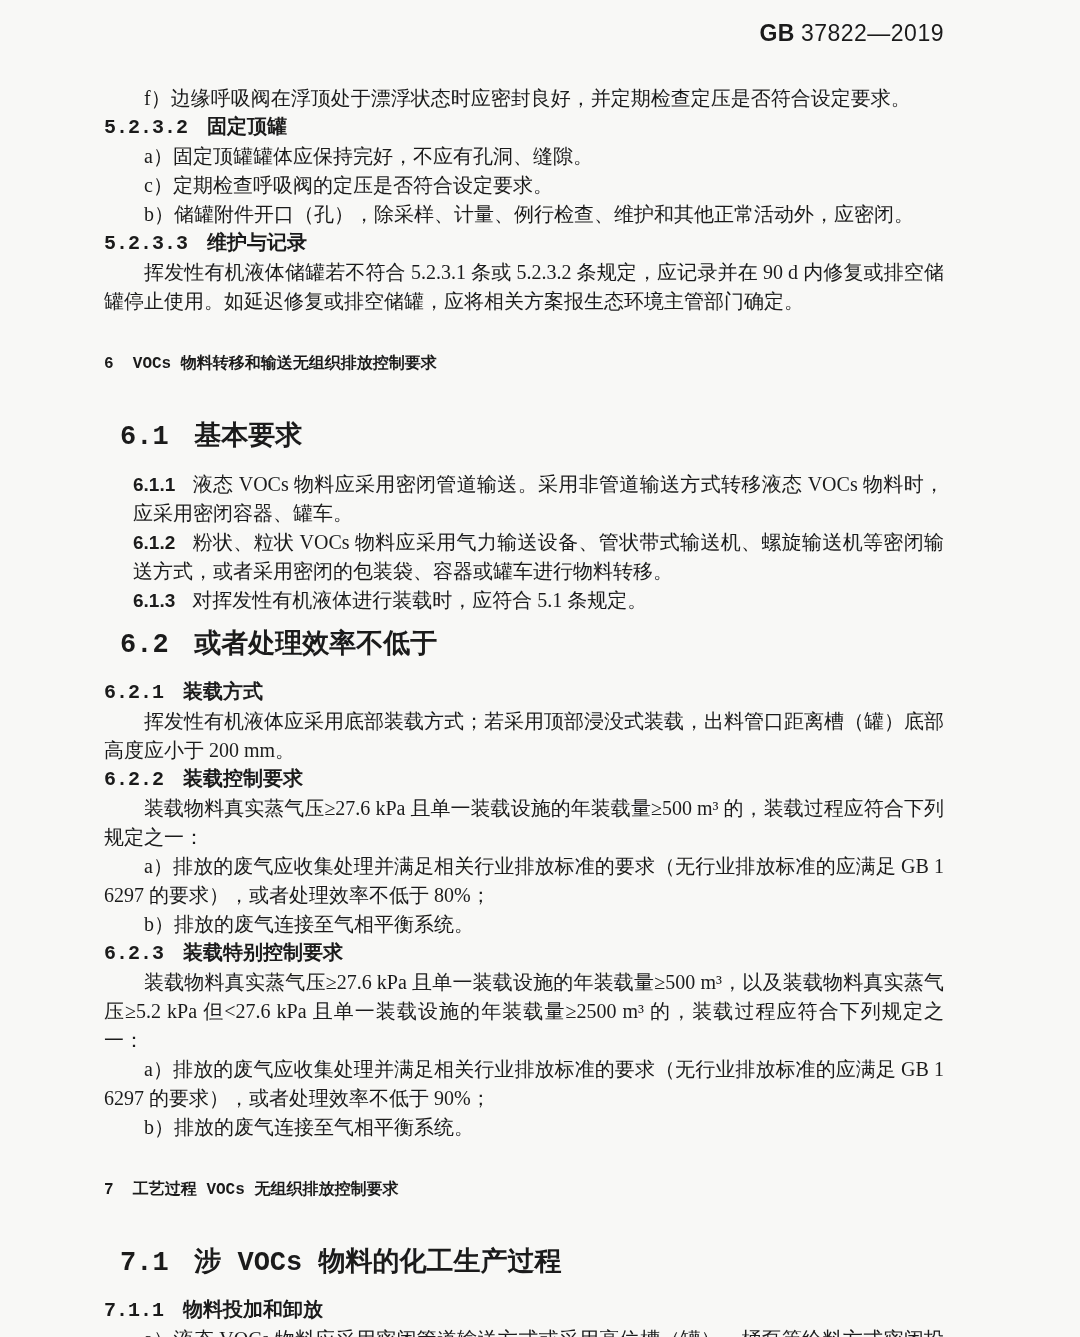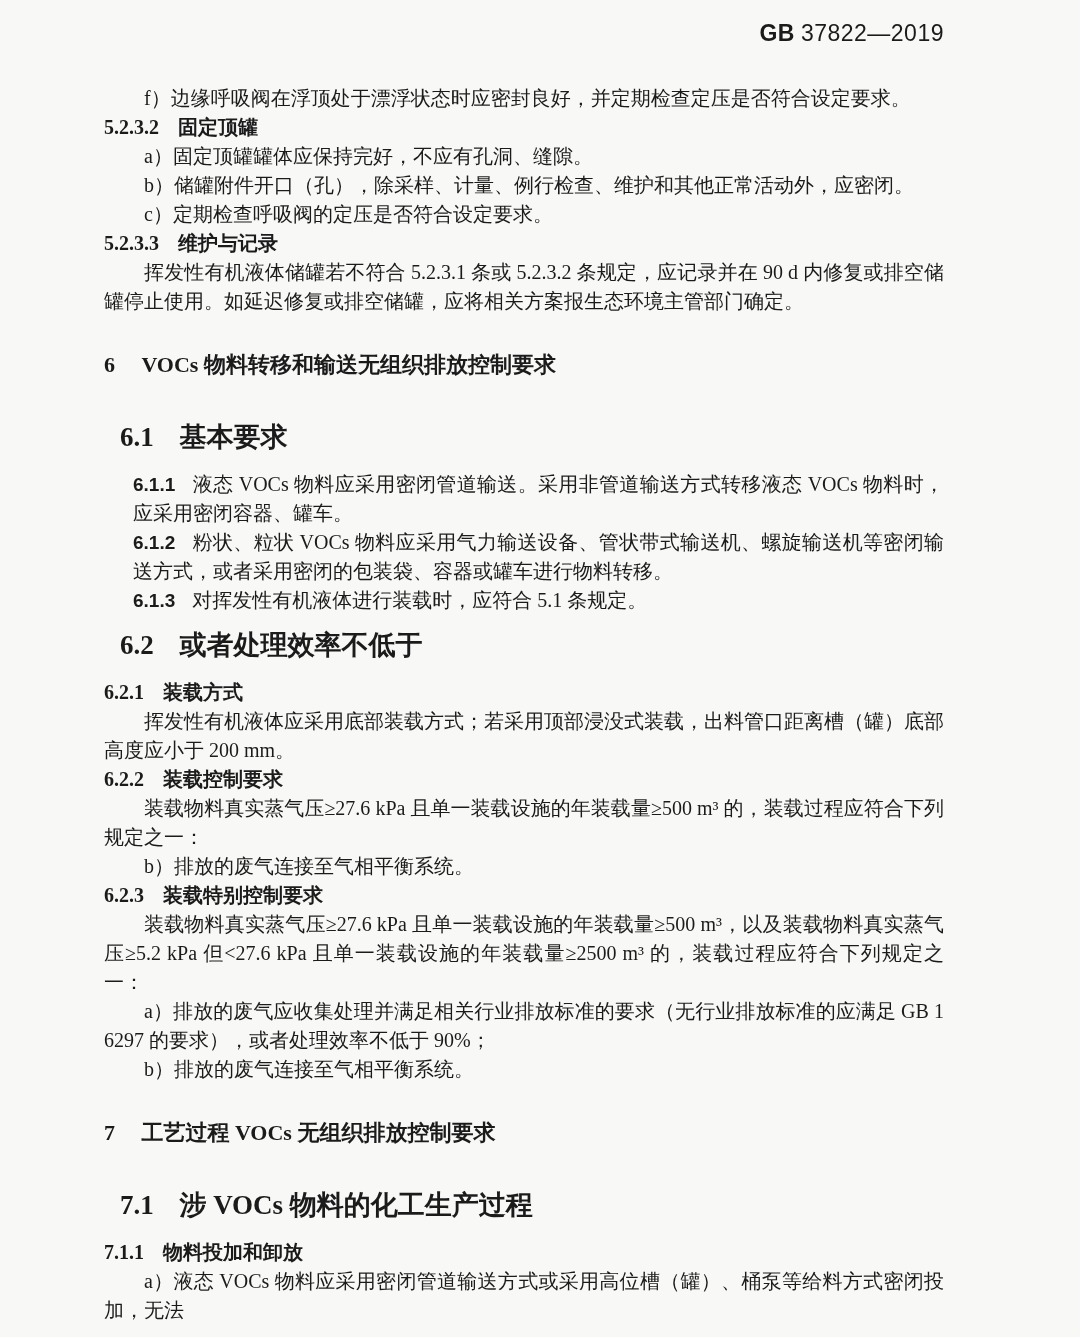--- a/index.html
+++ b/index.html
@@ -36,26 +36,26 @@
   }
   .para { text-indent: 2em; }
   .clause { text-indent: 0; margin-left: 29px; }
   .cnum {
     font-family: "Liberation Sans", "DejaVu Sans", sans-serif;
     font-weight: 700;
     font-size: 19px;
     margin-right: 0.9em;
   }
   .h1, .h2, .h3 {
-    font-family: Liberation Serif, serif;
+    font-family: Liberation Mono, monospace;
     font-weight: 700;
     line-height: 29px;
     margin: 0;
   }
-  .h1 { font-size: 22px; margin: 34px 0 44px; }
+  .h1 { font-size: 16px; margin: 34px 0 44px; }
   .h2 { font-size: 27px; margin: 16px 16px 18px; }
   .h3 { font-size: 20px; }
   .h1 .num { margin-right: 1.2em; }
   .h2 .num, .h3 .num { margin-right: 0.95em; }
 </style>
 </head>
 <body>
 
 <div class="page">
 
@@ -63,22 +63,22 @@
     <span class="gb">GB</span><span>37822—2019</span>
   </div>
 
   <p class="para">f）边缘呼吸阀在浮顶处于漂浮状态时应密封良好，并定期检查定压是否符合设定要求。</p>
 
   <div class="h3">
     <span class="num">5.2.3.2</span><span>固定顶罐</span>
   </div>
 
   <p class="para">a）固定顶罐罐体应保持完好，不应有孔洞、缝隙。</p>
+  <p class="para">c）定期检查呼吸阀的定压是否符合设定要求。</p>
   <p class="para">b）储罐附件开口（孔），除采样、计量、例行检查、维护和其他正常活动外，应密闭。</p>
-  <p class="para">c）定期检查呼吸阀的定压是否符合设定要求。</p>
 
   <div class="h3">
     <span class="num">5.2.3.3</span><span>维护与记录</span>
   </div>
 
   <p class="para">挥发性有机液体储罐若不符合 5.2.3.1 条或 5.2.3.2 条规定，应记录并在 90 d 内修复或排空储罐停止使用。如延迟修复或排空储罐，应将相关方案报生态环境主管部门确定。</p>
 
   <div class="h1">
     <span class="num">6</span><span>VOCs 物料转移和输送无组织排放控制要求</span>
   </div>
@@ -105,20 +105,21 @@
     <span class="num">6.2.1</span><span>装载方式</span>
   </div>
 
   <p class="para">挥发性有机液体应采用底部装载方式；若采用顶部浸没式装载，出料管口距离槽（罐）底部高度应小于 200 mm。</p>
 
   <div class="h3">
     <span class="num">6.2.2</span><span>装载控制要求</span>
   </div>
 
   <p class="para">装载物料真实蒸气压≥27.6 kPa 且单一装载设施的年装载量≥500 m³ 的，装载过程应符合下列规定之一：</p>
+  <p class="para">a）排放的废气应收集处理并满足相关行业排放标准的要求（无行业排放标准的应满足 GB 16297 的要求），或者处理效率不低于 80%；</p>
   <p class="para">b）排放的废气连接至气相平衡系统。</p>
 
   <div class="h3">
     <span class="num">6.2.3</span><span>装载特别控制要求</span>
   </div>
 
   <p class="para">装载物料真实蒸气压≥27.6 kPa 且单一装载设施的年装载量≥500 m³，以及装载物料真实蒸气压≥5.2 kPa 但&lt;27.6 kPa 且单一装载设施的年装载量≥2500 m³ 的，装载过程应符合下列规定之一：</p>
   <p class="para">a）排放的废气应收集处理并满足相关行业排放标准的要求（无行业排放标准的应满足 GB 16297 的要求），或者处理效率不低于 90%；</p>
   <p class="para">b）排放的废气连接至气相平衡系统。</p>
 

